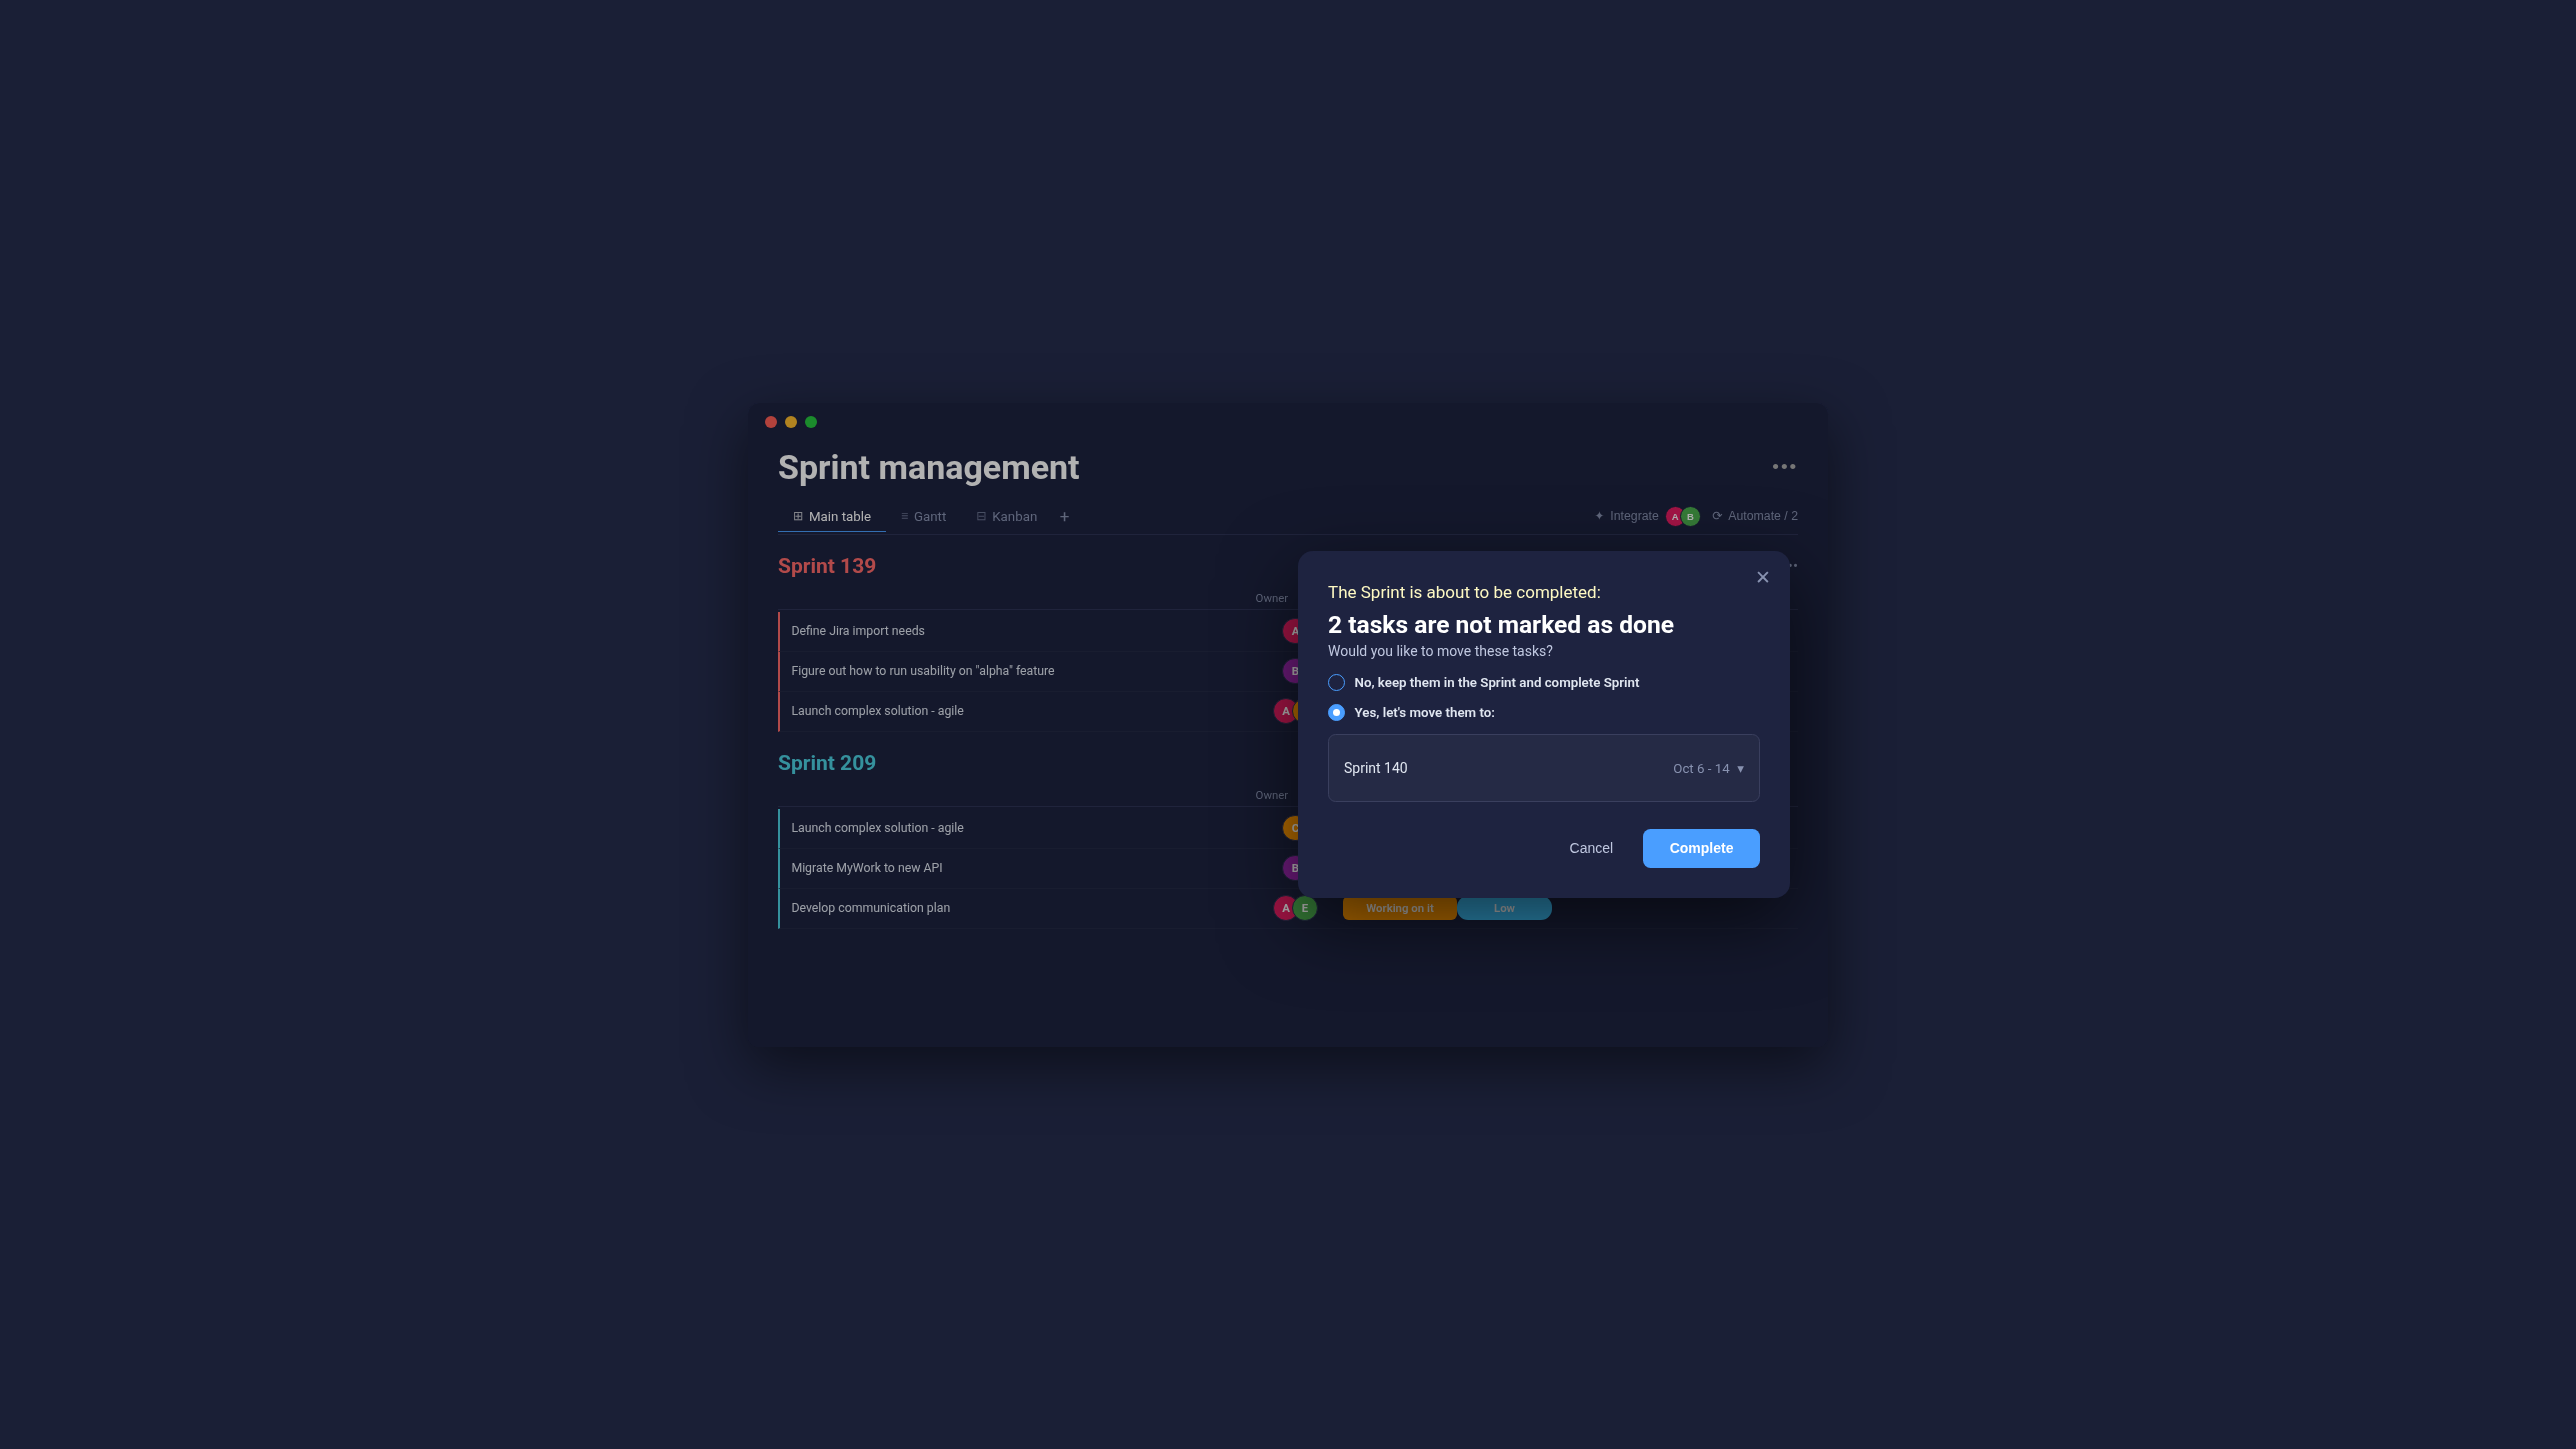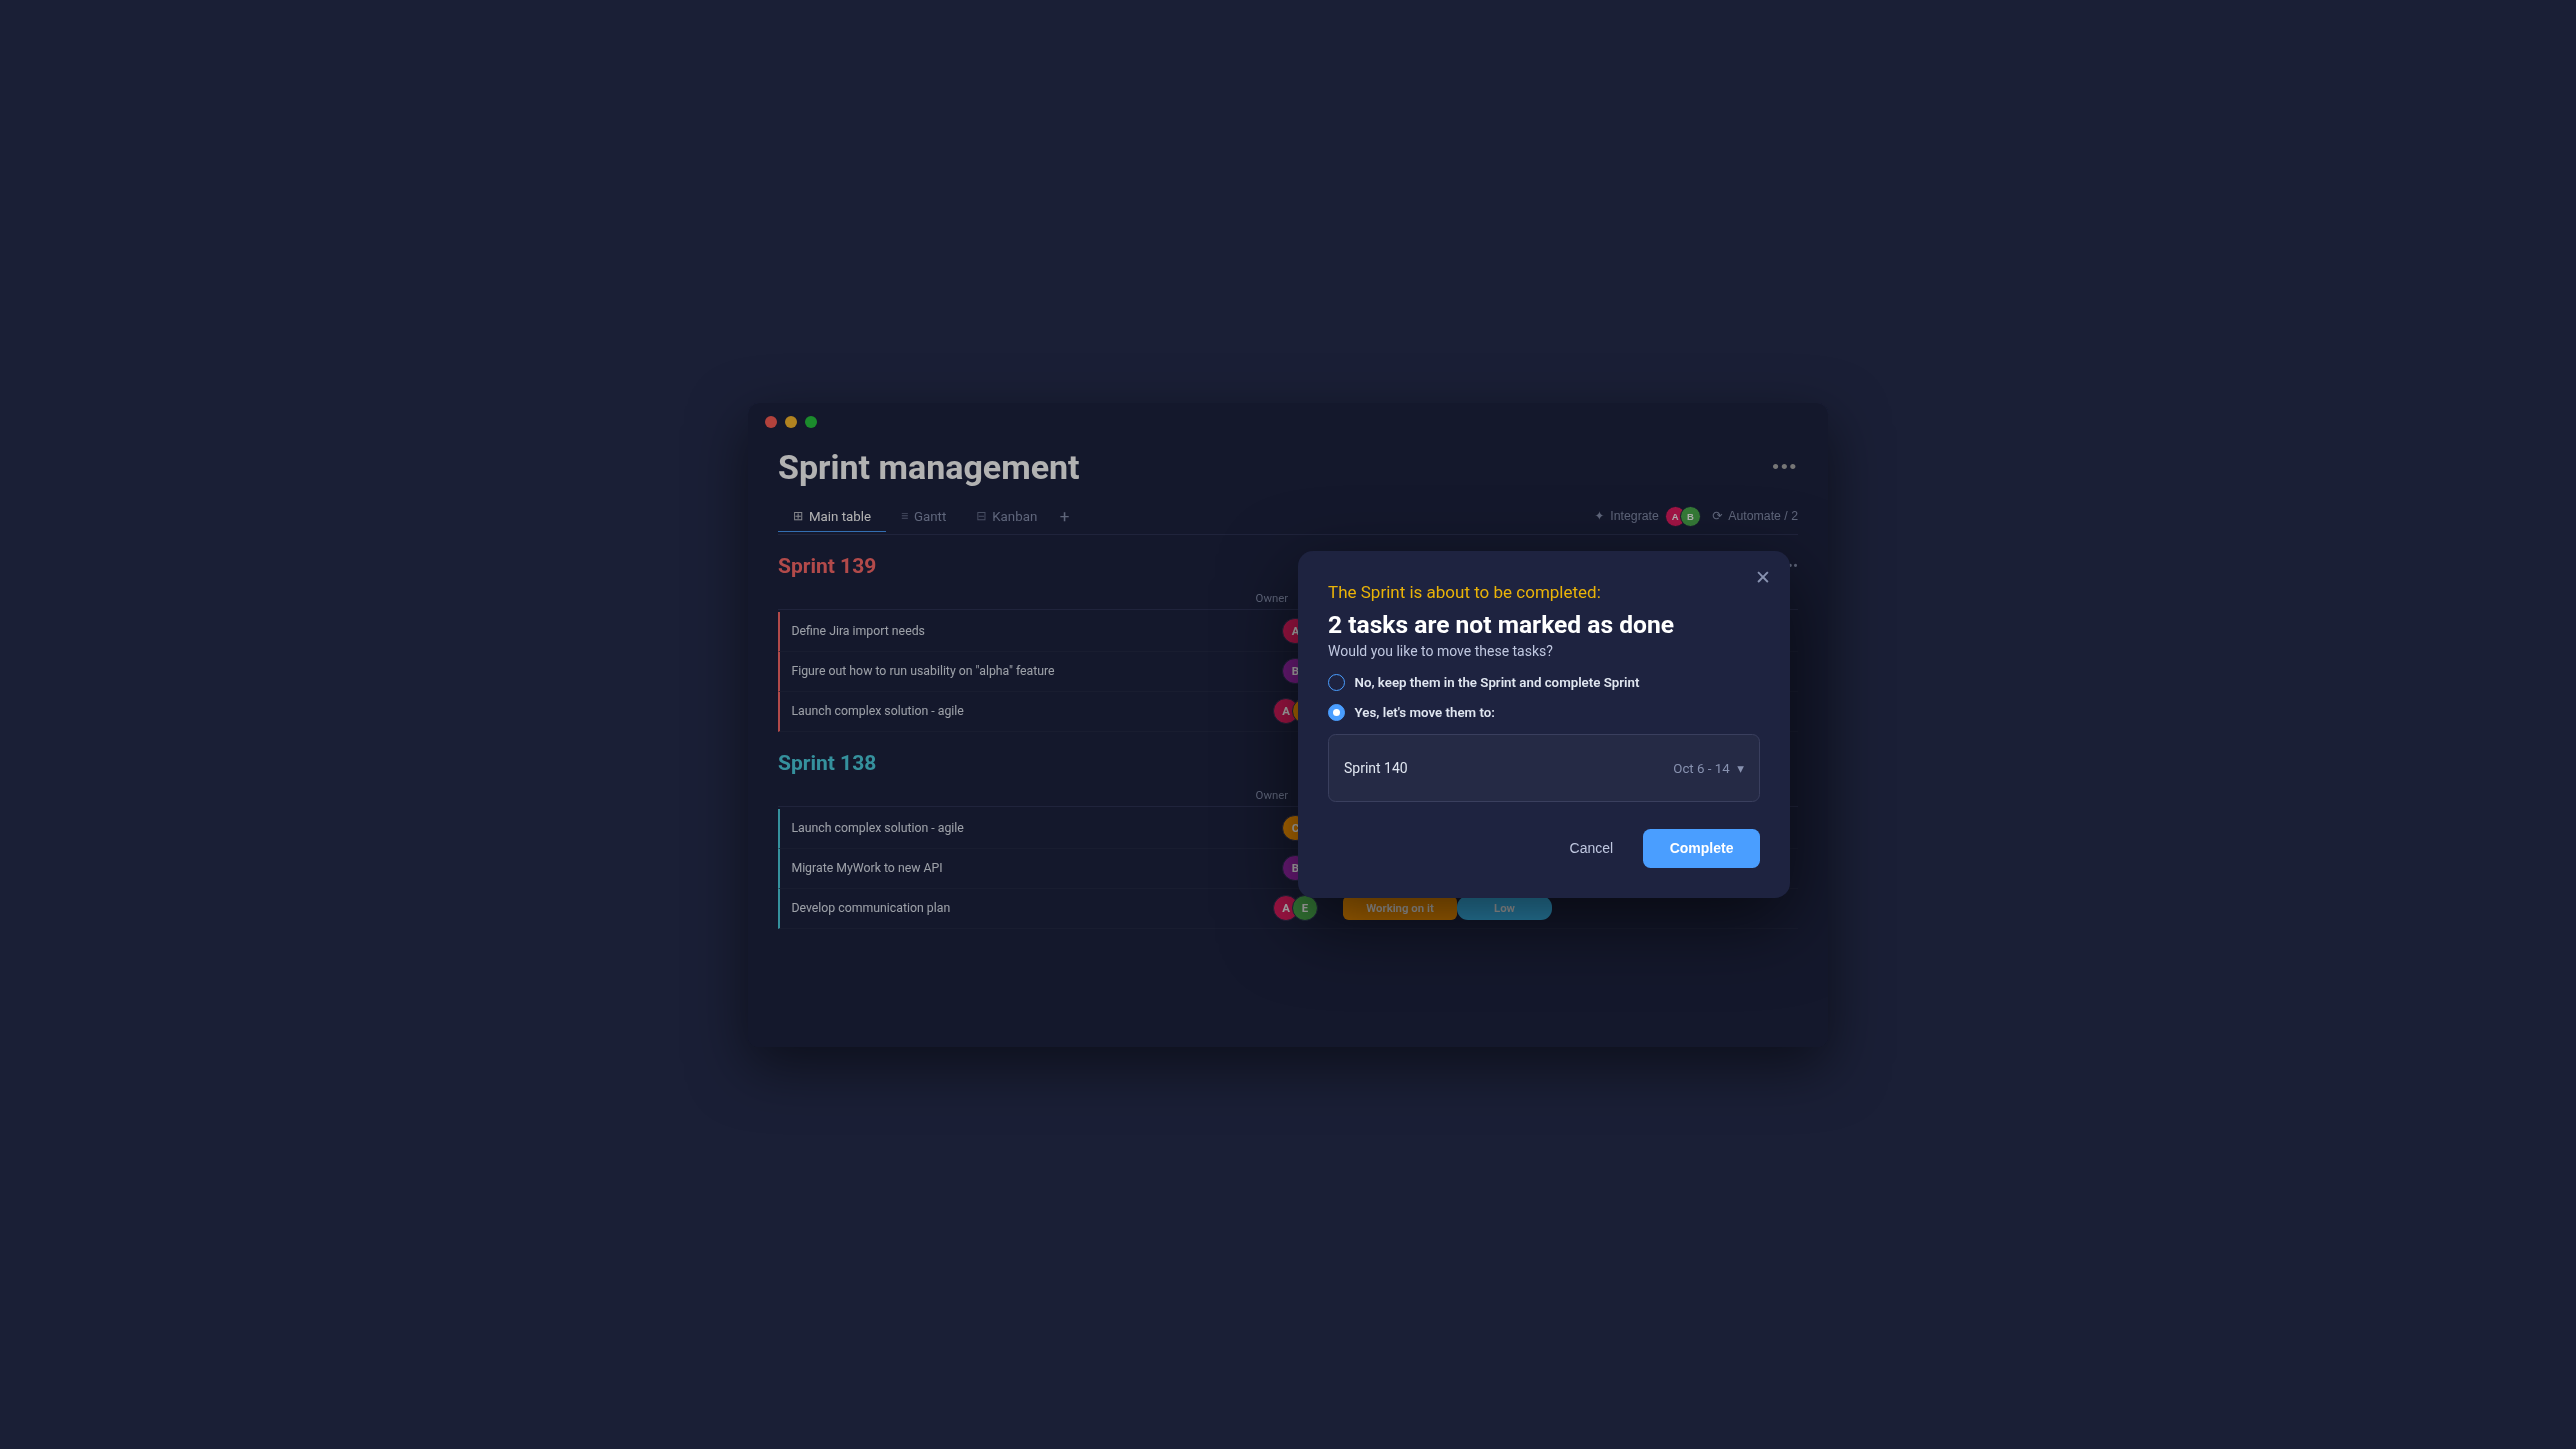--- a/index.html
+++ b/index.html
@@ -309,21 +309,21 @@
       top: 15px;
       right: 19px;
       background: none;
       border: none;
       color: #8892b0;
       font-size: 19px;
       cursor: pointer;
     }
     .modal-subtitle {
       font-size: 17px;
-      color: #eab308;
+      color: #fef9c3;
       font-weight: 400;
       margin-bottom: 3.8px;
       line-height: 1.4;
     }
     .modal-title {
       font-size: 24.6px;
       font-weight: 700;
       color: #ffffff;
       margin-bottom: 2px;
       line-height: 1.3;
@@ -537,21 +537,21 @@
           <div class="timeline-bar">
             <div class="timeline-track"></div>
           </div>
           <div class="row-date"></div>
           <div class="row-plus">+</div>
         </div>
       </div>
 
       <div class="sprint-section">
         <div class="sprint-header">
-          <span class="sprint-title sprint-138-title">Sprint 138</span>
+          <span class="sprint-title sprint-138-title">Sprint 209</span>
         </div>
 
         <div class="table-header">
           <div></div>
           <div>Owner</div>
           <div>Status</div>
           <div>Priority</div>
           <div></div>
           <div></div>
           <div></div>

